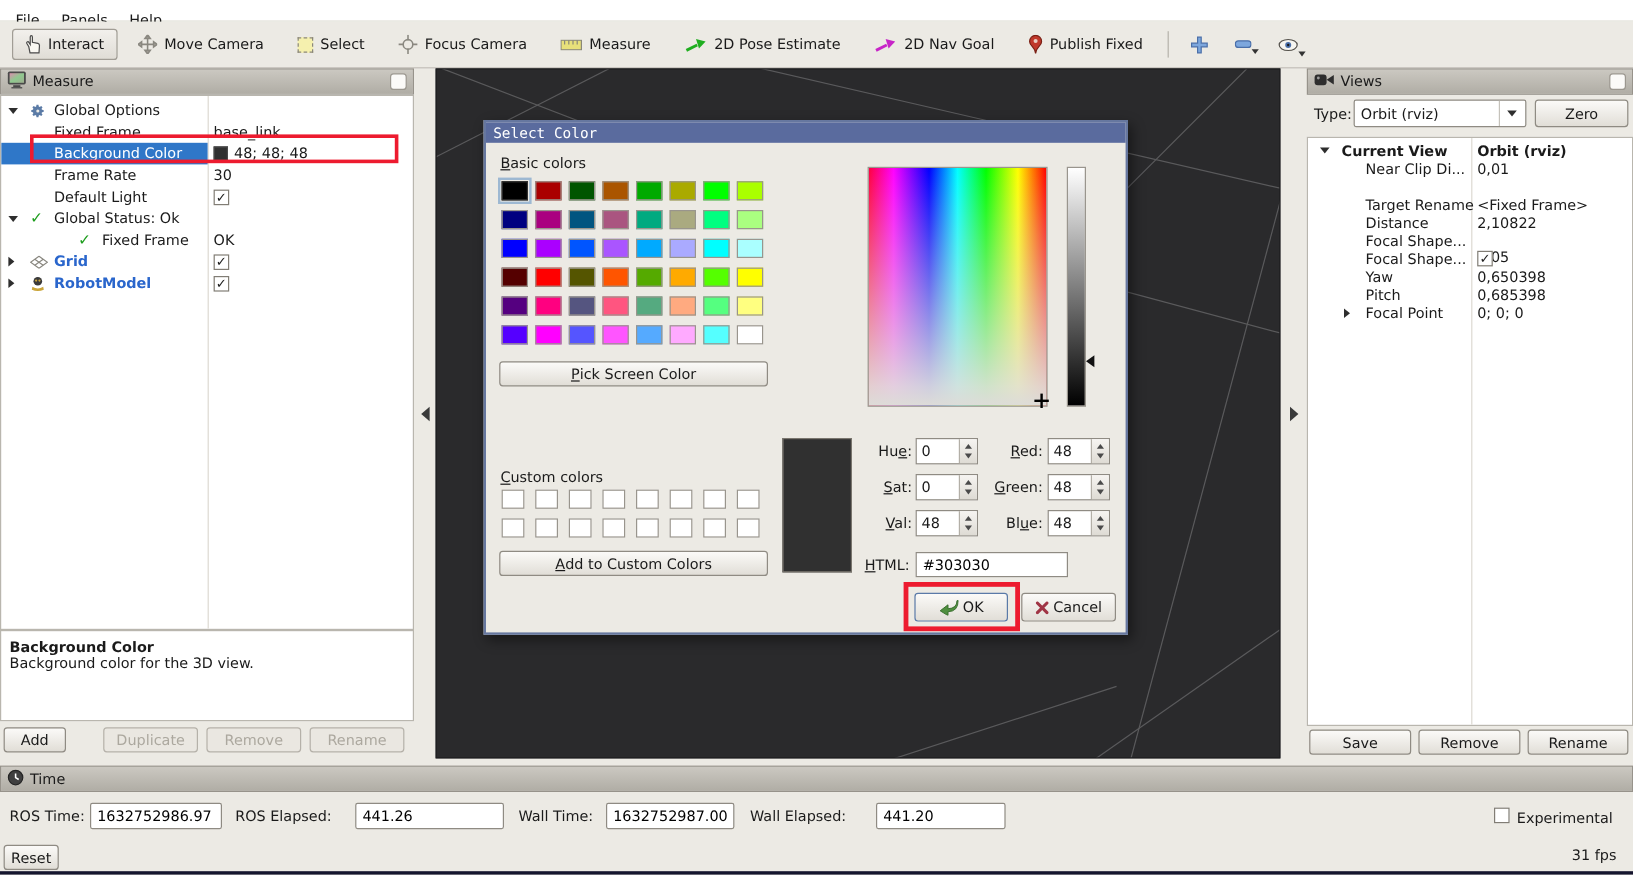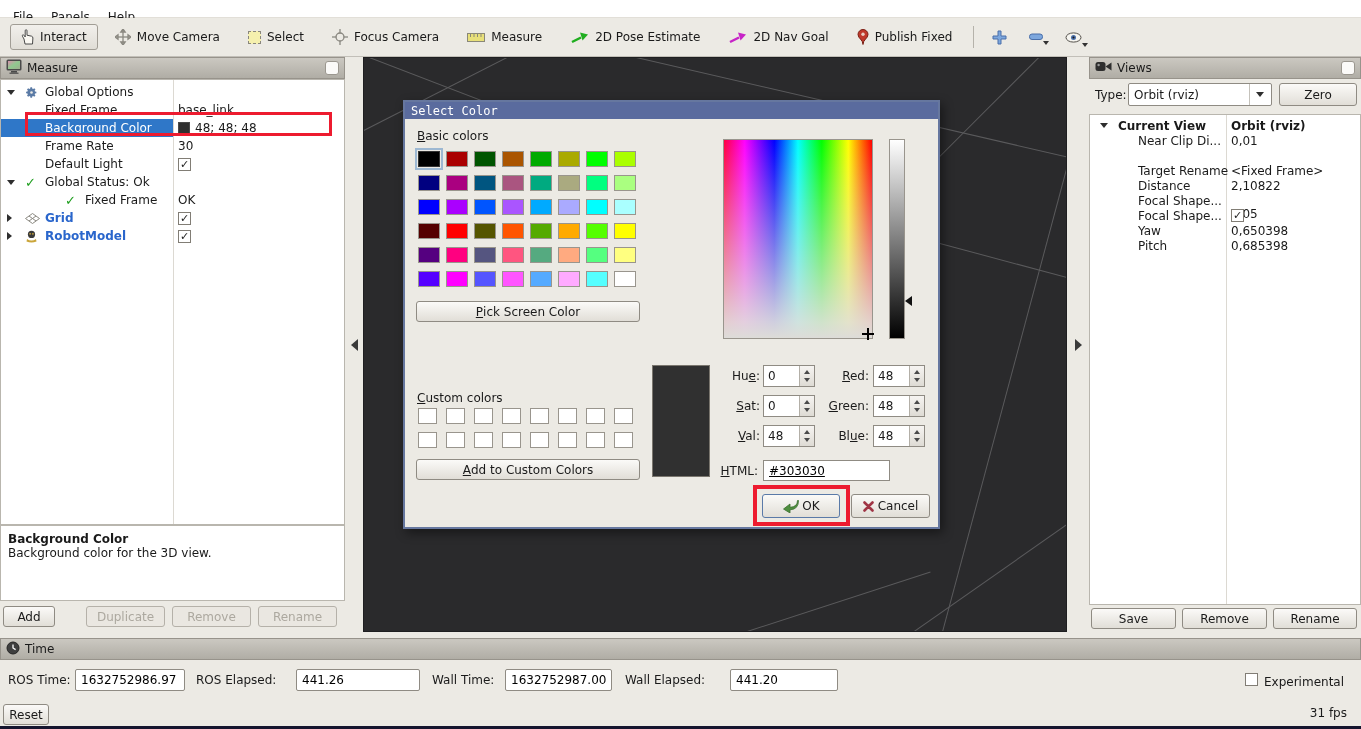--- a/index.html
+++ b/index.html
@@ -71,21 +71,21 @@
   #hs-cross:after { content:""; position:absolute; left:0; top:5px; width:12px; height:2px; background:#000; }
   #val-bar { position:absolute; left:484px; top:20px; width:16px; height:200px; border:1px solid #99958d; background:linear-gradient(#ffffff,#000000); }
   #val-arrow { position:absolute; left:500px; top:177px; width:0; height:0; border-top:5px solid transparent; border-bottom:5px solid transparent; border-right:7px solid #111; }
   #preview-swatch { position:absolute; left:247px; top:246px; width:58px; height:112px; border:1px solid #7a766e; }
   .dlg-btn { position:absolute; height:21px; }
   .spin { position:absolute; width:52px; height:22px; border:1px solid #8f8b83; background:#fff; display:flex; }
   .spin .v { flex:1; padding:3px 4px; }
   .spin .arr { width:15px; border-left:1px solid #b3afa7; background:linear-gradient(#f6f4f1,#dedbd4); display:flex; flex-direction:column; align-items:center; justify-content:space-evenly; }
   .up { width:0; height:0; border-left:3px solid transparent; border-right:3px solid transparent; border-bottom:4px solid #4a4a4a; }
   .dn { width:0; height:0; border-left:3px solid transparent; border-right:3px solid transparent; border-top:4px solid #4a4a4a; }
-  #html-input { position:absolute; left:358px; top:341px; width:127px; height:21px; border:1px solid #8f8b83; background:#fff; font:12px "DejaVu Sans",sans-serif; padding:0 5px;text-decoration:underline; }
+  #html-input { position:absolute; left:358px; top:341px; width:127px; height:21px; border:1px solid #8f8b83; background:#fff; font:12px "DejaVu Sans",sans-serif; padding:0 5px; }
   #ok-btn { position:absolute; left:357px; top:375px; width:78px; height:24px; gap:3px; border-color:#5a7aa8; }
   #cancel-btn { position:absolute; left:446px; top:375px; width:79px; height:24px; gap:4px; }
 
   
   .annotation { position:absolute; border:3px solid #ed1b2f; pointer-events:none; z-index:60; }
 
   
   #time-panel { position:absolute; left:0; top:638px; width:1361px; height:88px; }
   .time-group { position:absolute; top:31px; height:22px; }
   .time-group label { position:absolute; top:4px; white-space:nowrap; }
@@ -415,20 +415,27 @@
       <div class="tree-row" style="top: 108px; height: 15px;">
         <span class="lbl" style="left: 48px;">Yaw</span>
         <span class="val" style="left: 141px;">
           <span>0,650398</span>
         </span>
       </div>
       <div class="tree-row" style="top: 123px; height: 15px;">
         <span class="lbl" style="left: 48px;">Pitch</span>
         <span class="val" style="left: 141px;">
           <span>0,685398</span>
+        </span>
+      </div>
+      <div class="tree-row" style="top: 138px; height: 15px;">
+        <span class="exp tri-r" style="left: 30px;"></span>
+        <span class="lbl" style="left: 48px;">Focal Point</span>
+        <span class="val" style="left: 141px;">
+          <span>0; 0; 0</span>
         </span>
       </div>
     </div>
   <div id="views-buttons">
       <div class="btn" style="position: absolute; left: 2px; width: 85px; top: 551px; height: 21px;">Save</div>
       <div class="btn" style="position: absolute; left: 93px; width: 85px; top: 551px; height: 21px;">Remove</div>
       <div class="btn" style="position: absolute; left: 184px; width: 84px; top: 551px; height: 21px;">Rename</div>
     </div>
 </div>
 

